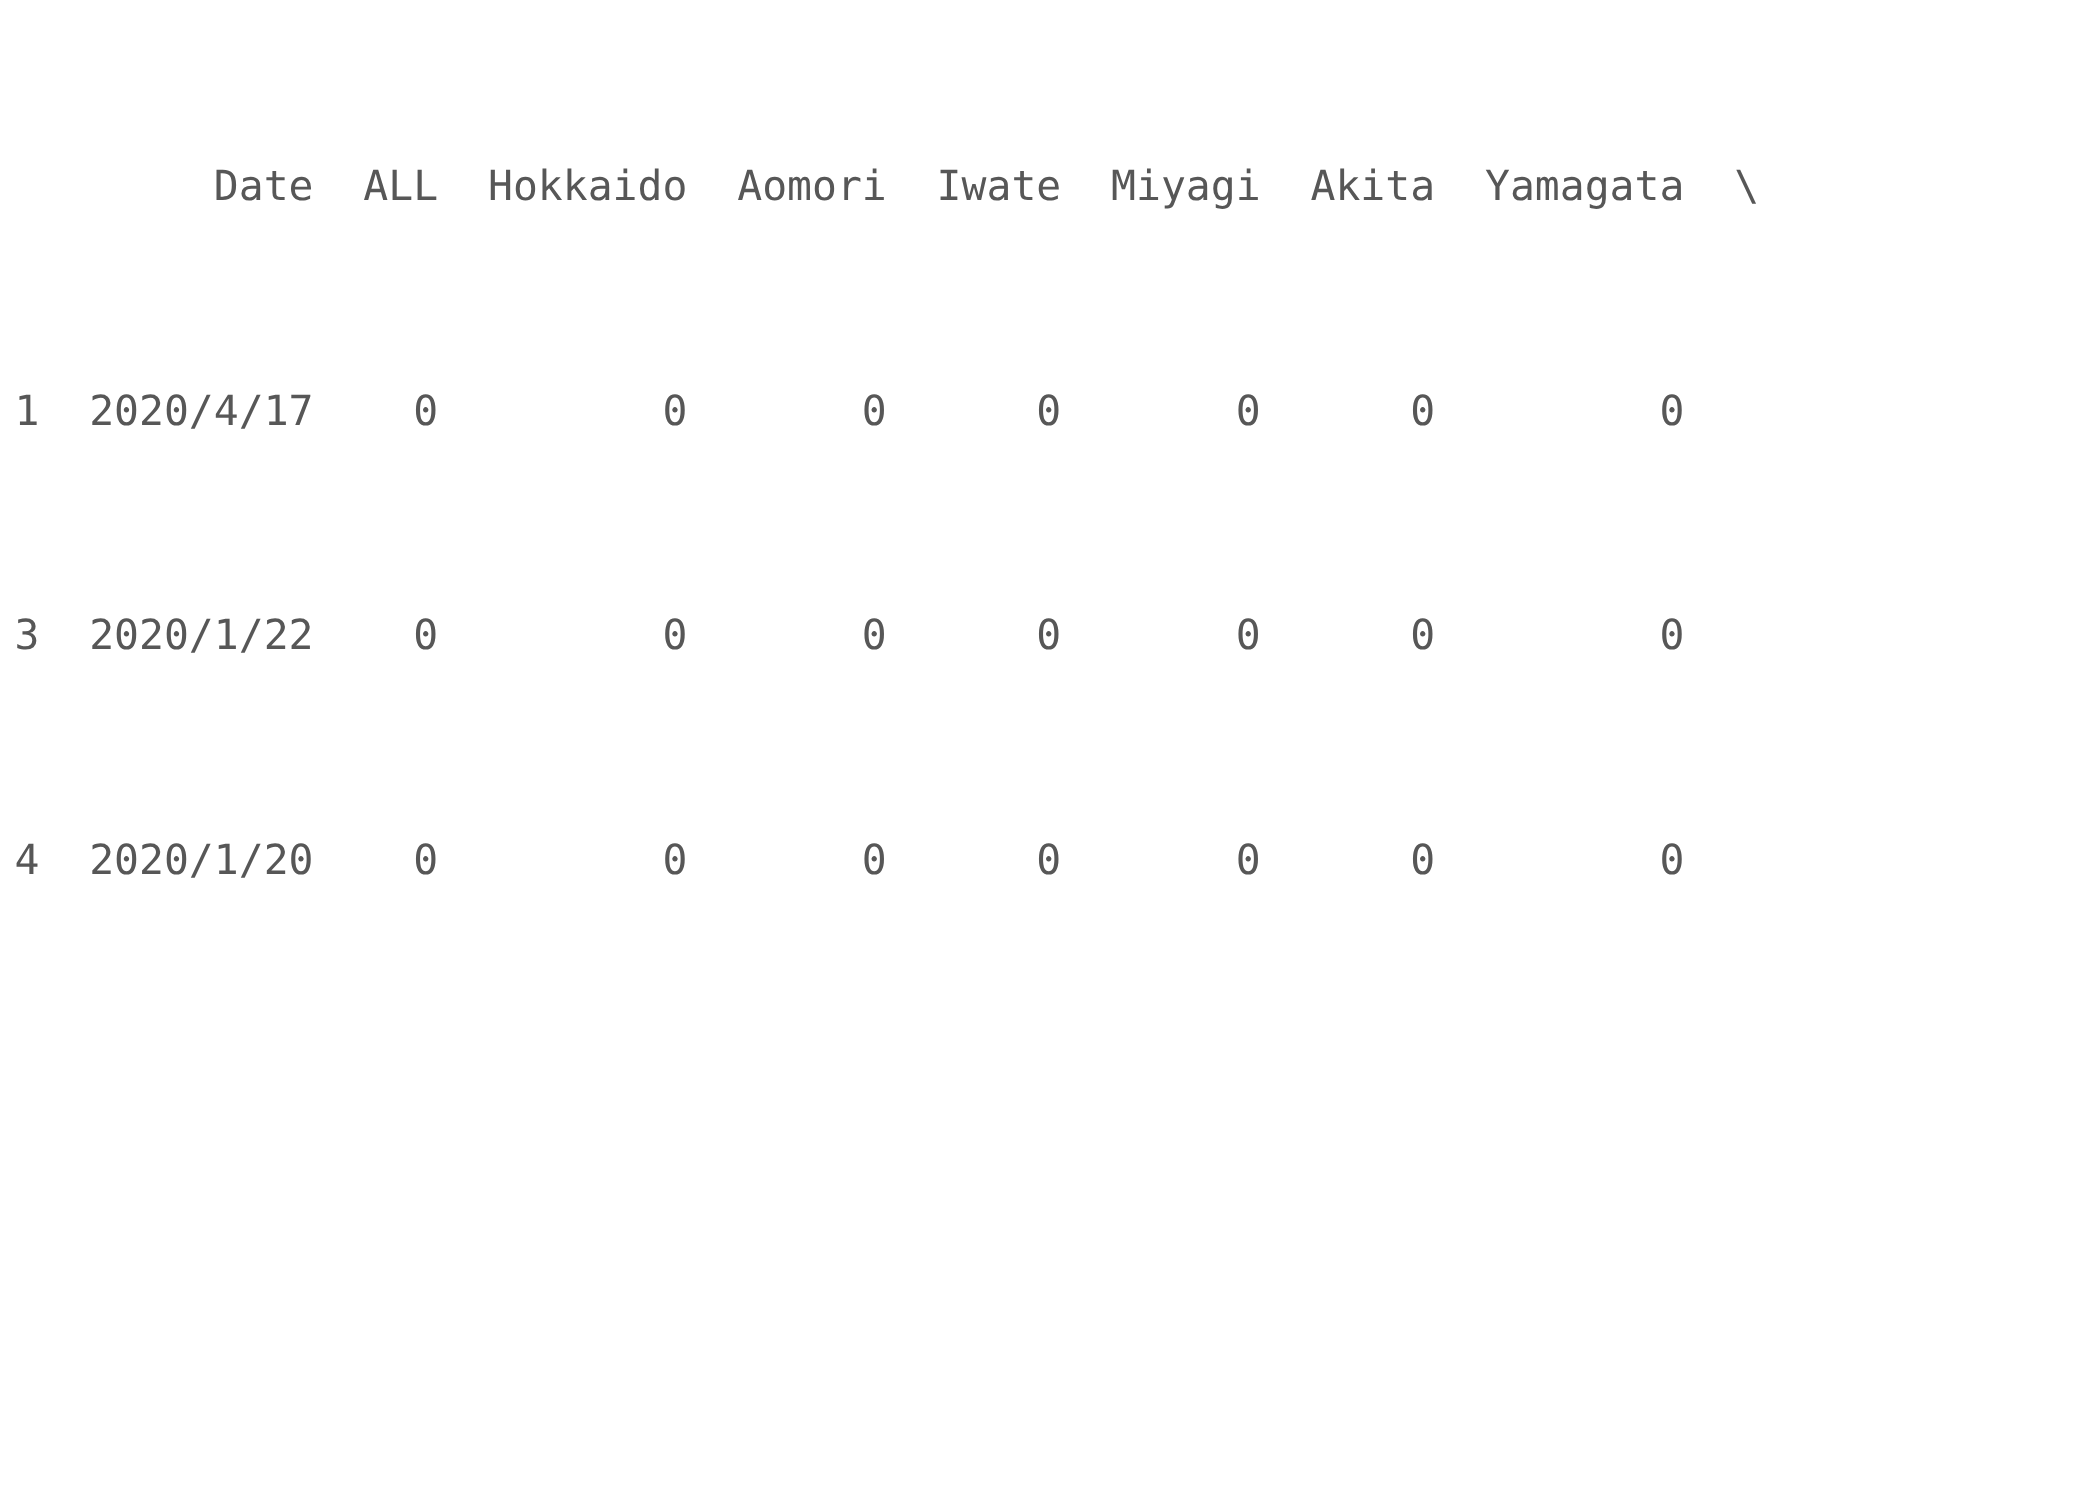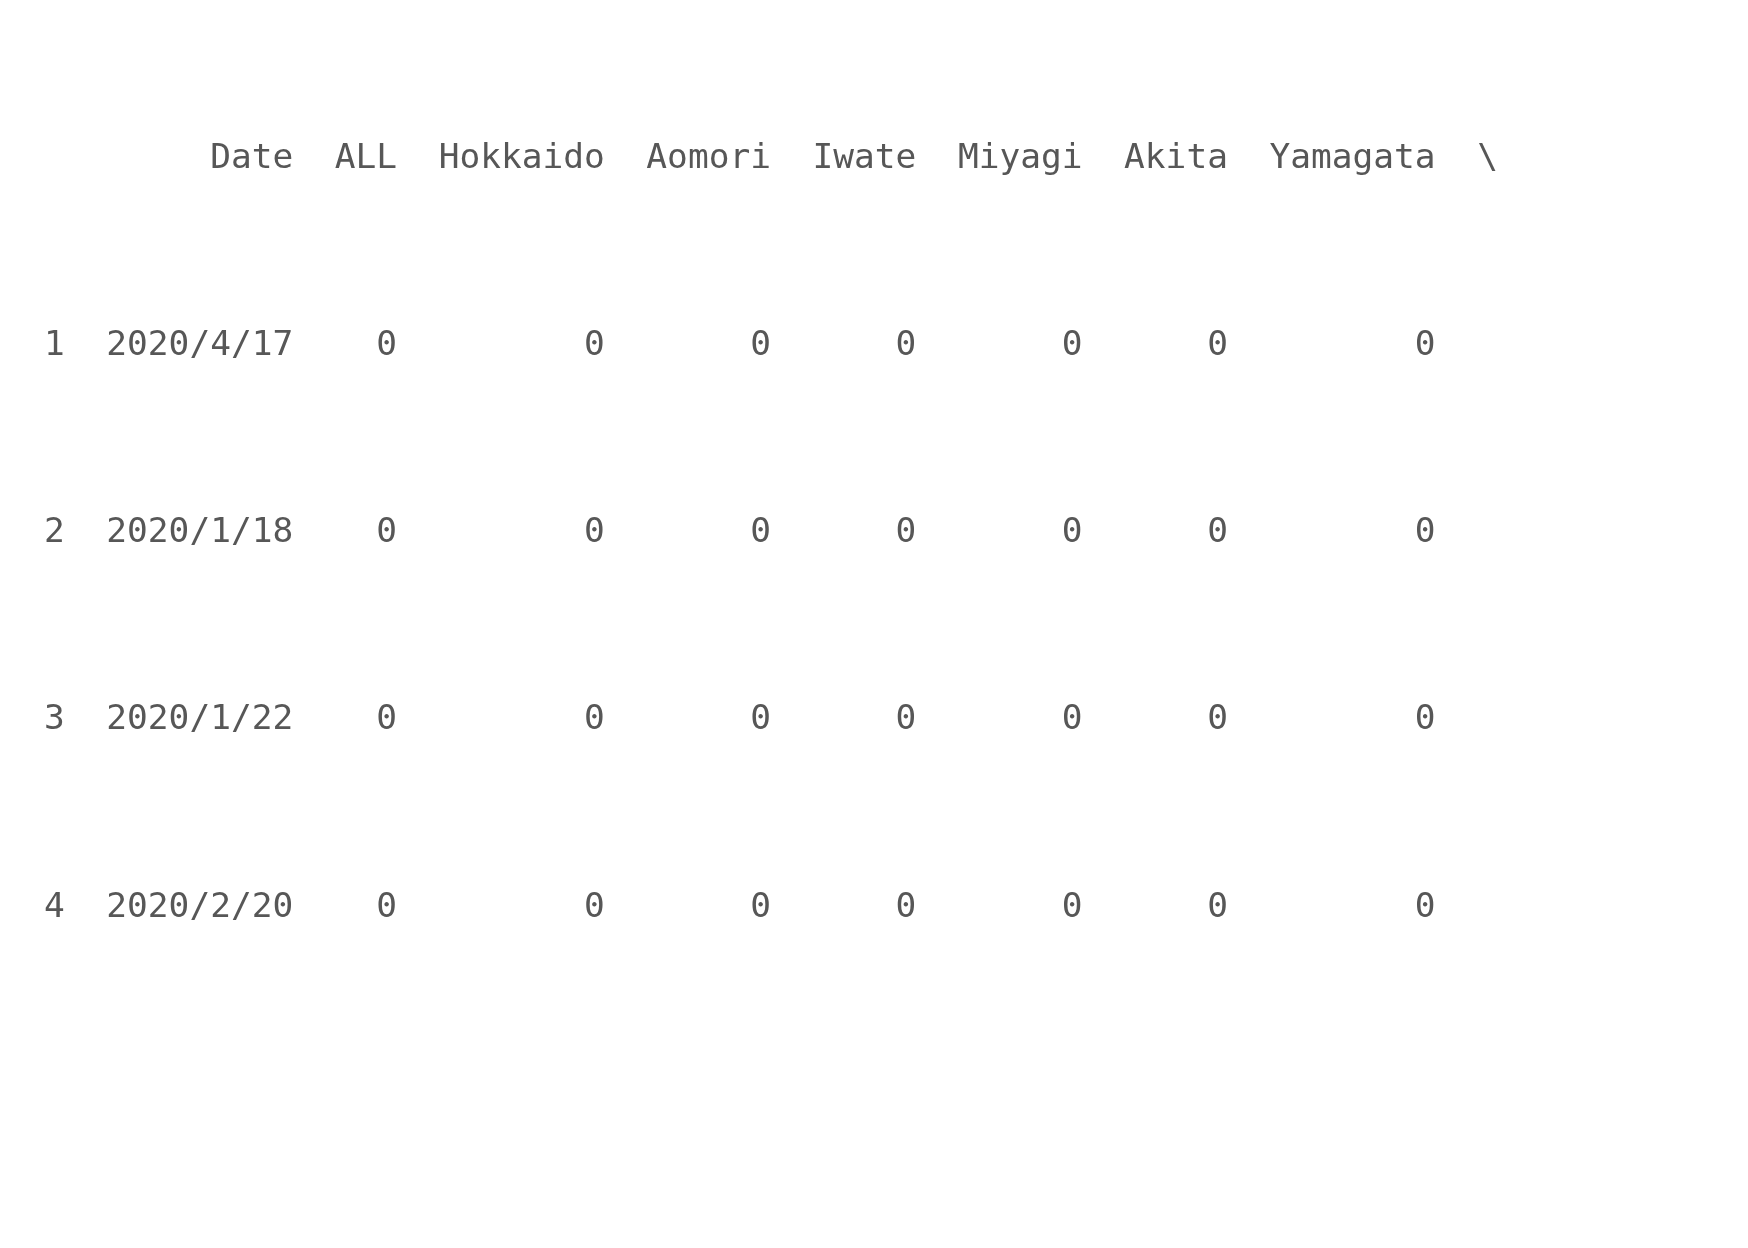--- a/index.html
+++ b/index.html
@@ -9,21 +9,21 @@
   }
   body {
     width: 1748px;
     height: 1248px;
     overflow: hidden;
   }
   .console-output {
     box-sizing: border-box;
     width: 1748px;
     height: 1248px;
-    padding-left: 44px;
+    padding-left: 12px;
     font-family: "DejaVu Sans Mono", monospace;
     font-size: 34.5px;
     line-height: 62.4px;
     color: #575757;
     background: #ffffff;
   }
   .df-block {
     white-space: pre;
   }
   .line {
@@ -32,18 +32,17 @@
   }
 </style>
 </head>
 <body>
 
 <div class="console-output">
 
   <div class="df-block">
     <div class="line">        Date  ALL  Hokkaido  Aomori  Iwate  Miyagi  Akita  Yamagata  \</div>
     <div class="line">1  2020/4/17    0         0       0      0       0      0         0</div>
-    <div class="line">2  2020/1/18    0         0       0      0       0      0         0</div>
     <div class="line">3  2020/1/22    0         0       0      0       0      0         0</div>
-    <div class="line">4  2020/2/20    0         0       0      0       0      0         0</div>
+    <div class="line">4  2020/1/20    0         0       0      0       0      0         0</div>
   </div>
 
 </div>
 
 </body></html>

